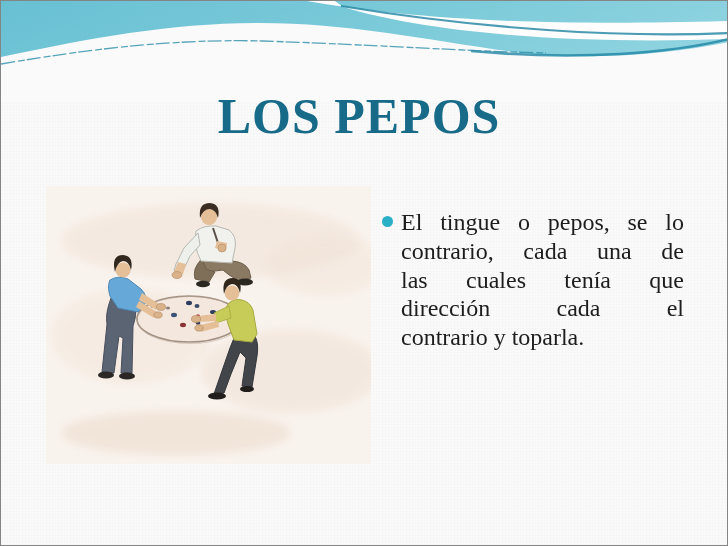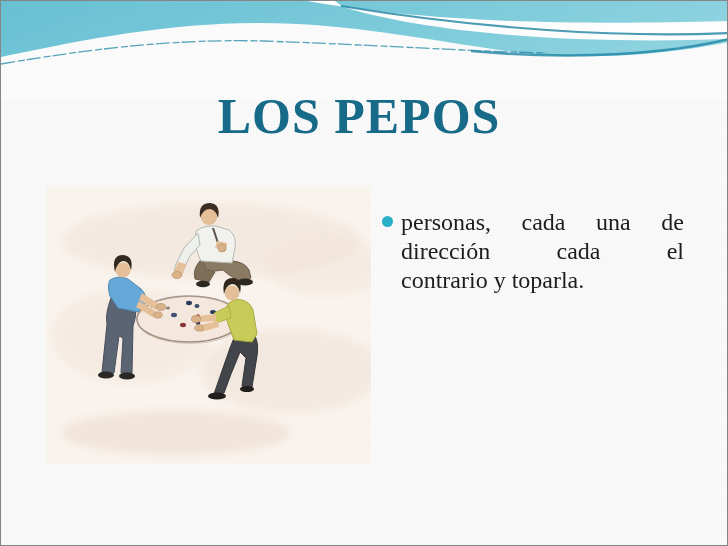--- a/index.html
+++ b/index.html
@@ -152,19 +152,21 @@
       <ellipse cx="150" cy="133" rx="4.6" ry="3.4" fill="#d9b28a" stroke="#b8906a" stroke-width="0.7"></ellipse>
       <ellipse cx="153" cy="142" rx="4.2" ry="3.1" fill="#d9b28a" stroke="#b8906a" stroke-width="0.7"></ellipse>
       <circle cx="186" cy="107" r="7.4" fill="#e4bf98"></circle>
       <path d="M178,108 Q175,92 187,92 Q197,93 194,107 Q192,98 186,98 Q180,99 178,108 Z" fill="#30261c"></path>
     </g>
   </svg>
 
   <div class="body-text">
     <span class="bullet-dot"></span>
     <div class="lines">
-      <div class="line">personas, cada una de</div>
+      <div class="line">El tingue o pepos, se lo</div>
+      <div class="line">contrario, cada una de</div>
+      <div class="line">las cuales tenía que</div>
       <div class="line">dirección cada el</div>
       <div class="line last">contrario y toparla.</div>
     </div>
   </div>
 
 </div>
 
 </body></html>

